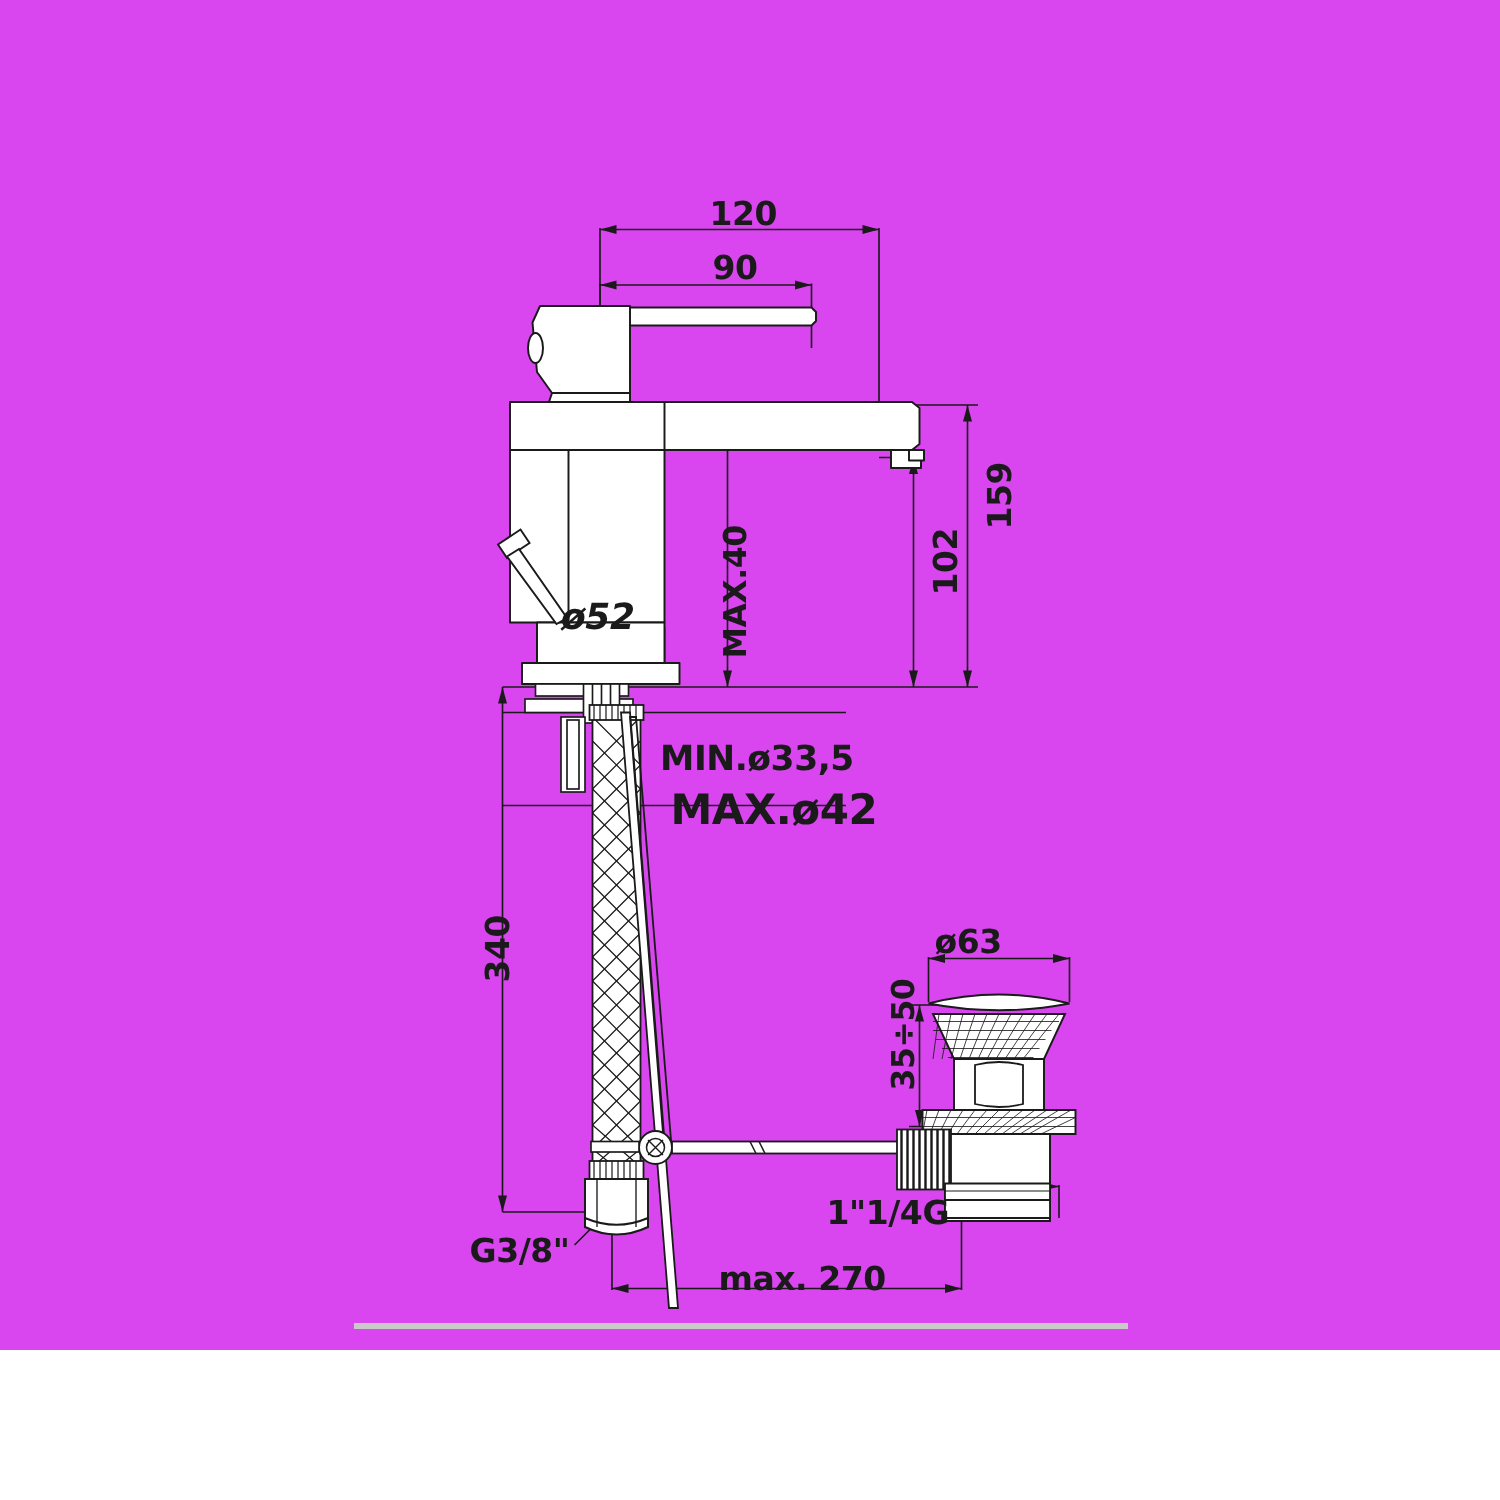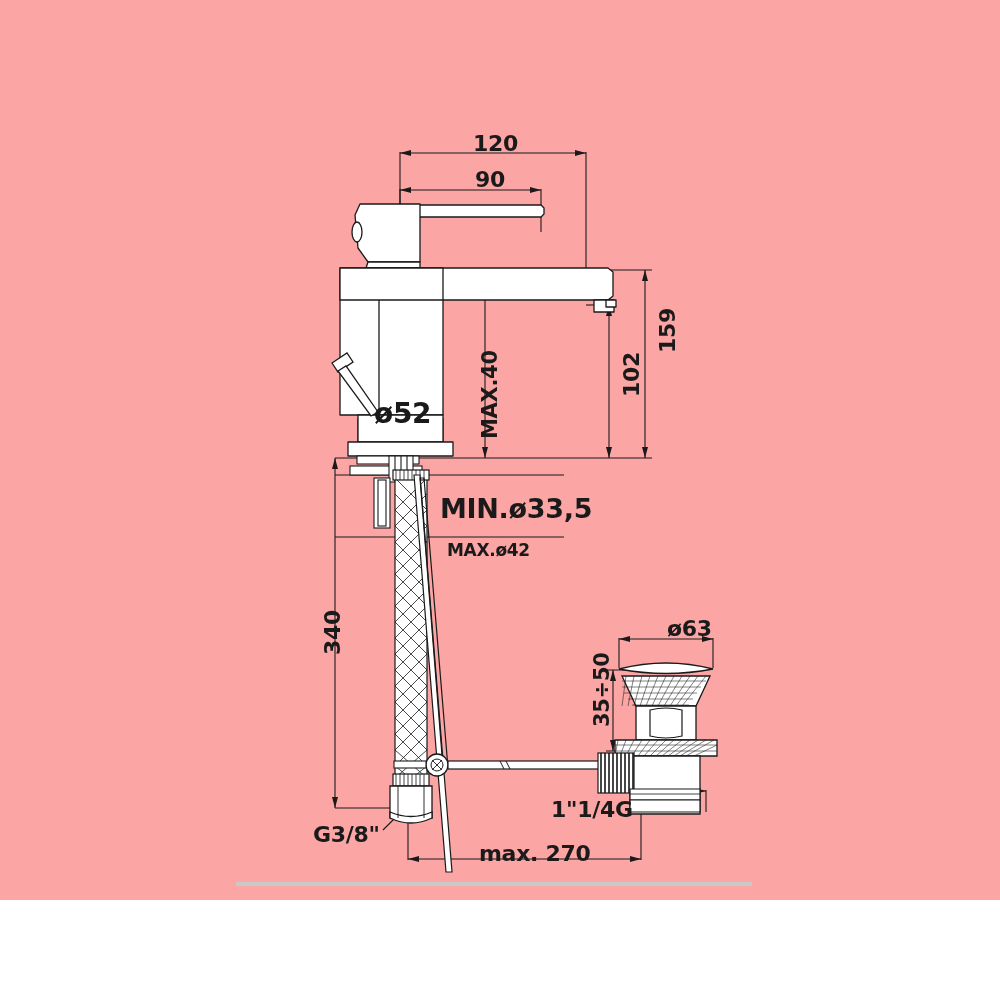--- a/index.html
+++ b/index.html
@@ -10,21 +10,21 @@
   body {
     width: 1000px;
     height: 1000px;
     font-family: "Liberation Sans", sans-serif;
     overflow: hidden;
   }
   #stage {
     position: relative;
     width: 1000px;
     height: 900px;
-    background: #fca5a5;
+    background: #d946ef;
   }
   #drawing {
     position: absolute;
     left: 0;
     top: 0;
     width: 1000px;
     height: 1000px;
   }
   .dim-label {
     position: absolute;
@@ -238,31 +238,31 @@
   <div class="dim-label" style="left:473px; top:131px; font-size:22px;">120</div>
 
   <div class="dim-label" style="left:448px; top:167px; font-size:22px;margin-left:27px;">90</div>
 
   <div class="dim-label vert" style="left:655px; top:353px; font-size:22px; transform:rotate(-90deg);">159</div>
 
   <div class="dim-label vert" style="left:619px; top:397px; font-size:22px; transform:rotate(-90deg);">102</div>
 
   <div class="dim-label vert" style="left:478px; top:439px; font-size:21px; transform:rotate(-90deg);">MAX.40</div>
 
-  <div class="dim-label" style="left:374px; top:397px; font-size:28px;">ø52</div>
-
-  <div class="dim-label" style="left:440px; top:493px; font-size:27px;">MIN.ø33,5</div>
-
-  <div class="dim-label" style="left:447px; top:523px; font-size:17px;margin-top:17px;">MAX.ø42</div>
+  <div class="dim-label" style="left:374px; top:397px; font-size:24px;font-style:italic;">ø52</div>
+
+  <div class="dim-label" style="left:440px; top:493px; font-size:23px;">MIN.ø33,5</div>
+
+  <div class="dim-label" style="left:447px; top:523px; font-size:28px;">MAX.ø42</div>
 
   <div class="dim-label vert" style="left:320px; top:655px; font-size:22px; transform:rotate(-90deg);">340</div>
 
   <div class="dim-label" style="left:313px; top:822px; font-size:22px;">G3/8"</div>
 
-  <div class="dim-label" style="left:667px; top:616px; font-size:22px;">ø63</div>
+  <div class="dim-label" style="left:623px; top:616px; font-size:22px;">ø63</div>
 
   <div class="dim-label vert" style="left:590px; top:727px; font-size:21px; transform:rotate(-90deg);">35÷50</div>
 
   <div class="dim-label" style="left:551px; top:797px; font-size:22px;">1"1/4G</div>
 
   <div class="dim-label" style="left:479px; top:841px; font-size:22px;">max. 270</div>
 
 </div>
 
 </body></html>

